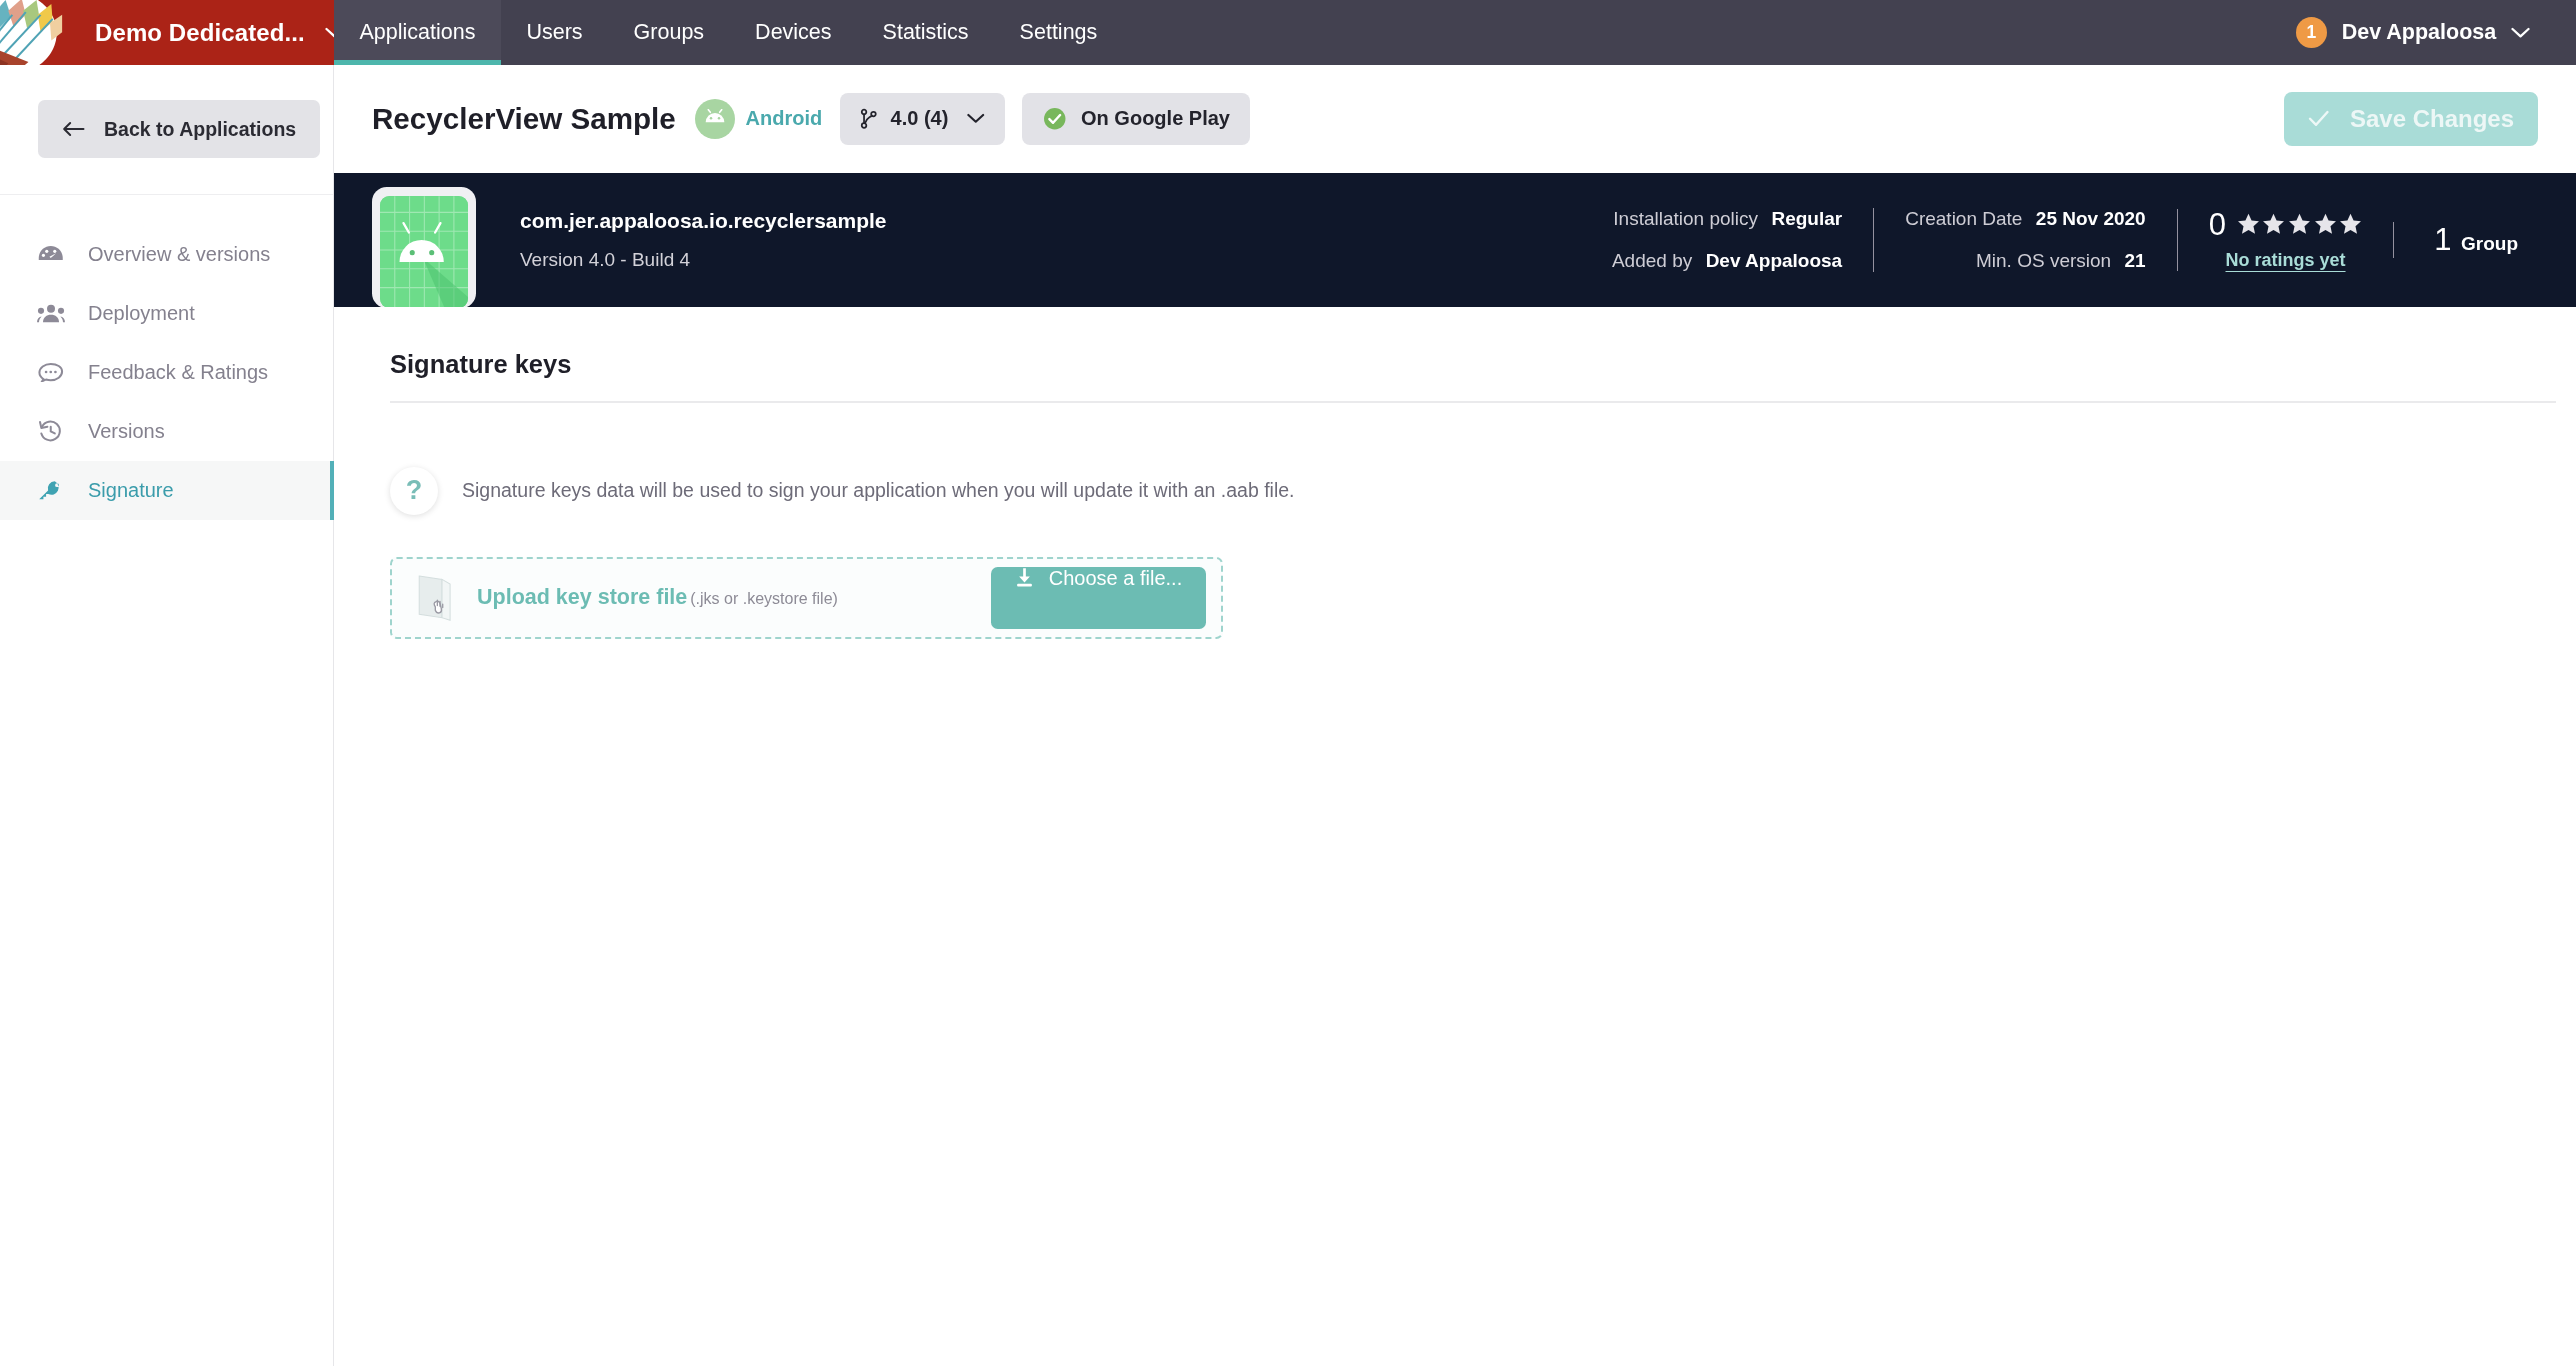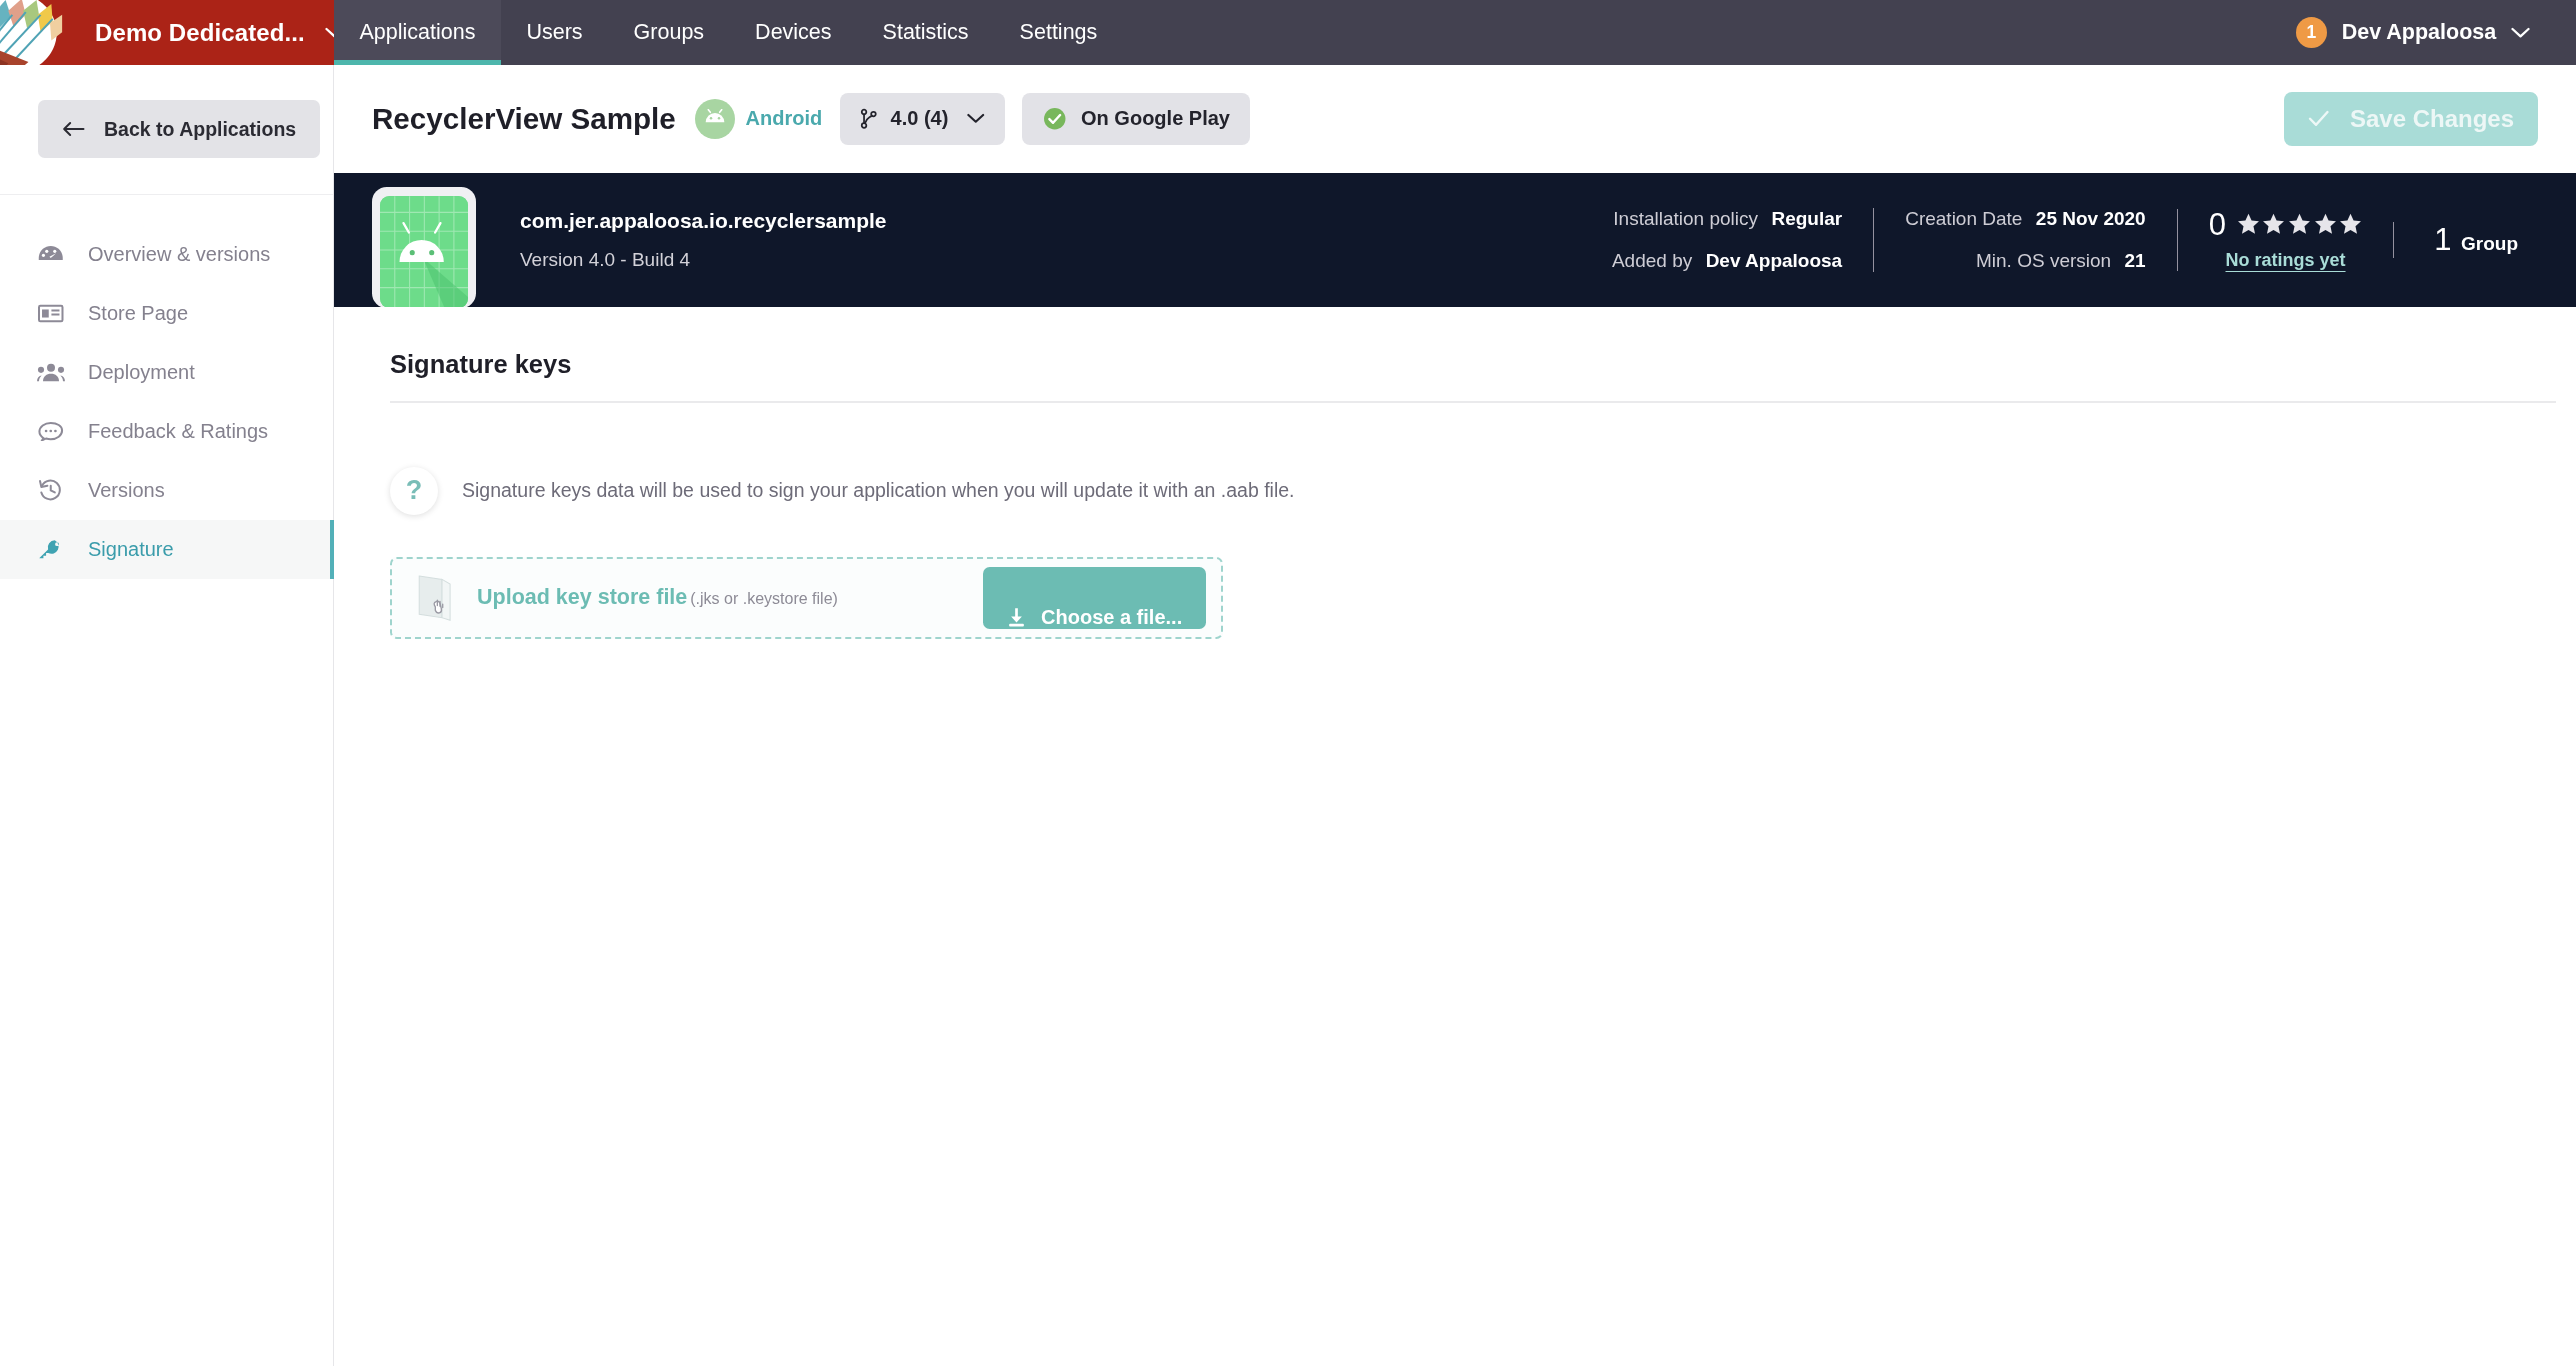--- a/index.html
+++ b/index.html
@@ -198,24 +198,24 @@
     border: 2px dashed #9fd4cd; border-radius: 6.7px;
     background: #fbfdfd;
     display: flex; align-items: center;
     padding: 0 14.8px 0 23px;
   }
   .upload-left { display: flex; align-items: center; gap: 20px; }
   .upload-label { color: #6cbcb3; font-size: 21.5px; font-weight: 700; white-space: nowrap; }
   .upload-hint { color: #8d8b96; font-size: 16px; font-weight: 400; }
   .choose-btn {
     margin-left: auto;
-    display: flex; align-items: flex-end; gap: 14.8px;
+    display: flex; align-items: flex-start; gap: 14.8px;
     background: #6cbcb3; border: none; border-radius: 6.7px;
     height: 62px; padding: 0 24px;
-    color: #ffffff; font-size: 20px; font-weight: 700;
+    color: #ffffff; font-size: 20px; font-weight: 400;
     font-family: inherit; cursor: pointer; white-space: nowrap;
   }
 
   .field-group { margin-top: 36px; }
   .field {
     position: relative;
     width: 537px; height: 79px;
     border: 1.3px solid #e7e7ea; border-radius: 6.7px;
     background: #ffffff;
   }
@@ -318,31 +318,20 @@
             <path d="M19 3C9 3 1 11 1 21v3h36v-3C37 11 29 3 19 3z"></path>
             <circle cx="8" cy="17" r="2.4" fill="#fff"></circle>
             <circle cx="13" cy="11" r="2.4" fill="#fff"></circle>
             <circle cx="25" cy="11" r="2.4" fill="#fff"></circle>
             <path d="M27 14 L19 21 L17 19 Z" fill="#fff"></path>
           </svg>
       </span>
       <span>Overview &amp; versions</span>
     </div>
 
-    <div class="side-item">
-      <span class="ico">
-        <svg width="25.5" height="19" viewBox="0 0 38 28">
-            <rect x="1.5" y="2.5" width="35" height="23" rx="2" fill="none" stroke="#8d8a97" stroke-width="3"></rect>
-            <rect x="6" y="8" width="10" height="12" fill="#8d8a97"></rect>
-            <rect x="20" y="8" width="12" height="3" fill="#8d8a97"></rect>
-            <rect x="20" y="14" width="12" height="3" fill="#8d8a97"></rect>
-          </svg>
-      </span>
-      <span>Store Page</span>
-    </div>
 
     <div class="side-item">
       <span class="ico">
         <svg width="28" height="19" viewBox="0 0 42 28" fill="#8d8a97">
             <circle cx="21" cy="7" r="6"></circle>
             <path d="M9 27c0-7 5.4-11 12-11s12 4 12 11z"></path>
             <circle cx="6" cy="10" r="4.6"></circle>
             <path d="M0 27c0-5 3-8 7-8.6C4.6 20.6 3 23.6 3 27z"></path>
             <circle cx="36" cy="10" r="4.6"></circle>
             <path d="M42 27c0-5-3-8-7-8.6 2.4 2.2 4 5.2 4 8.6z"></path>

